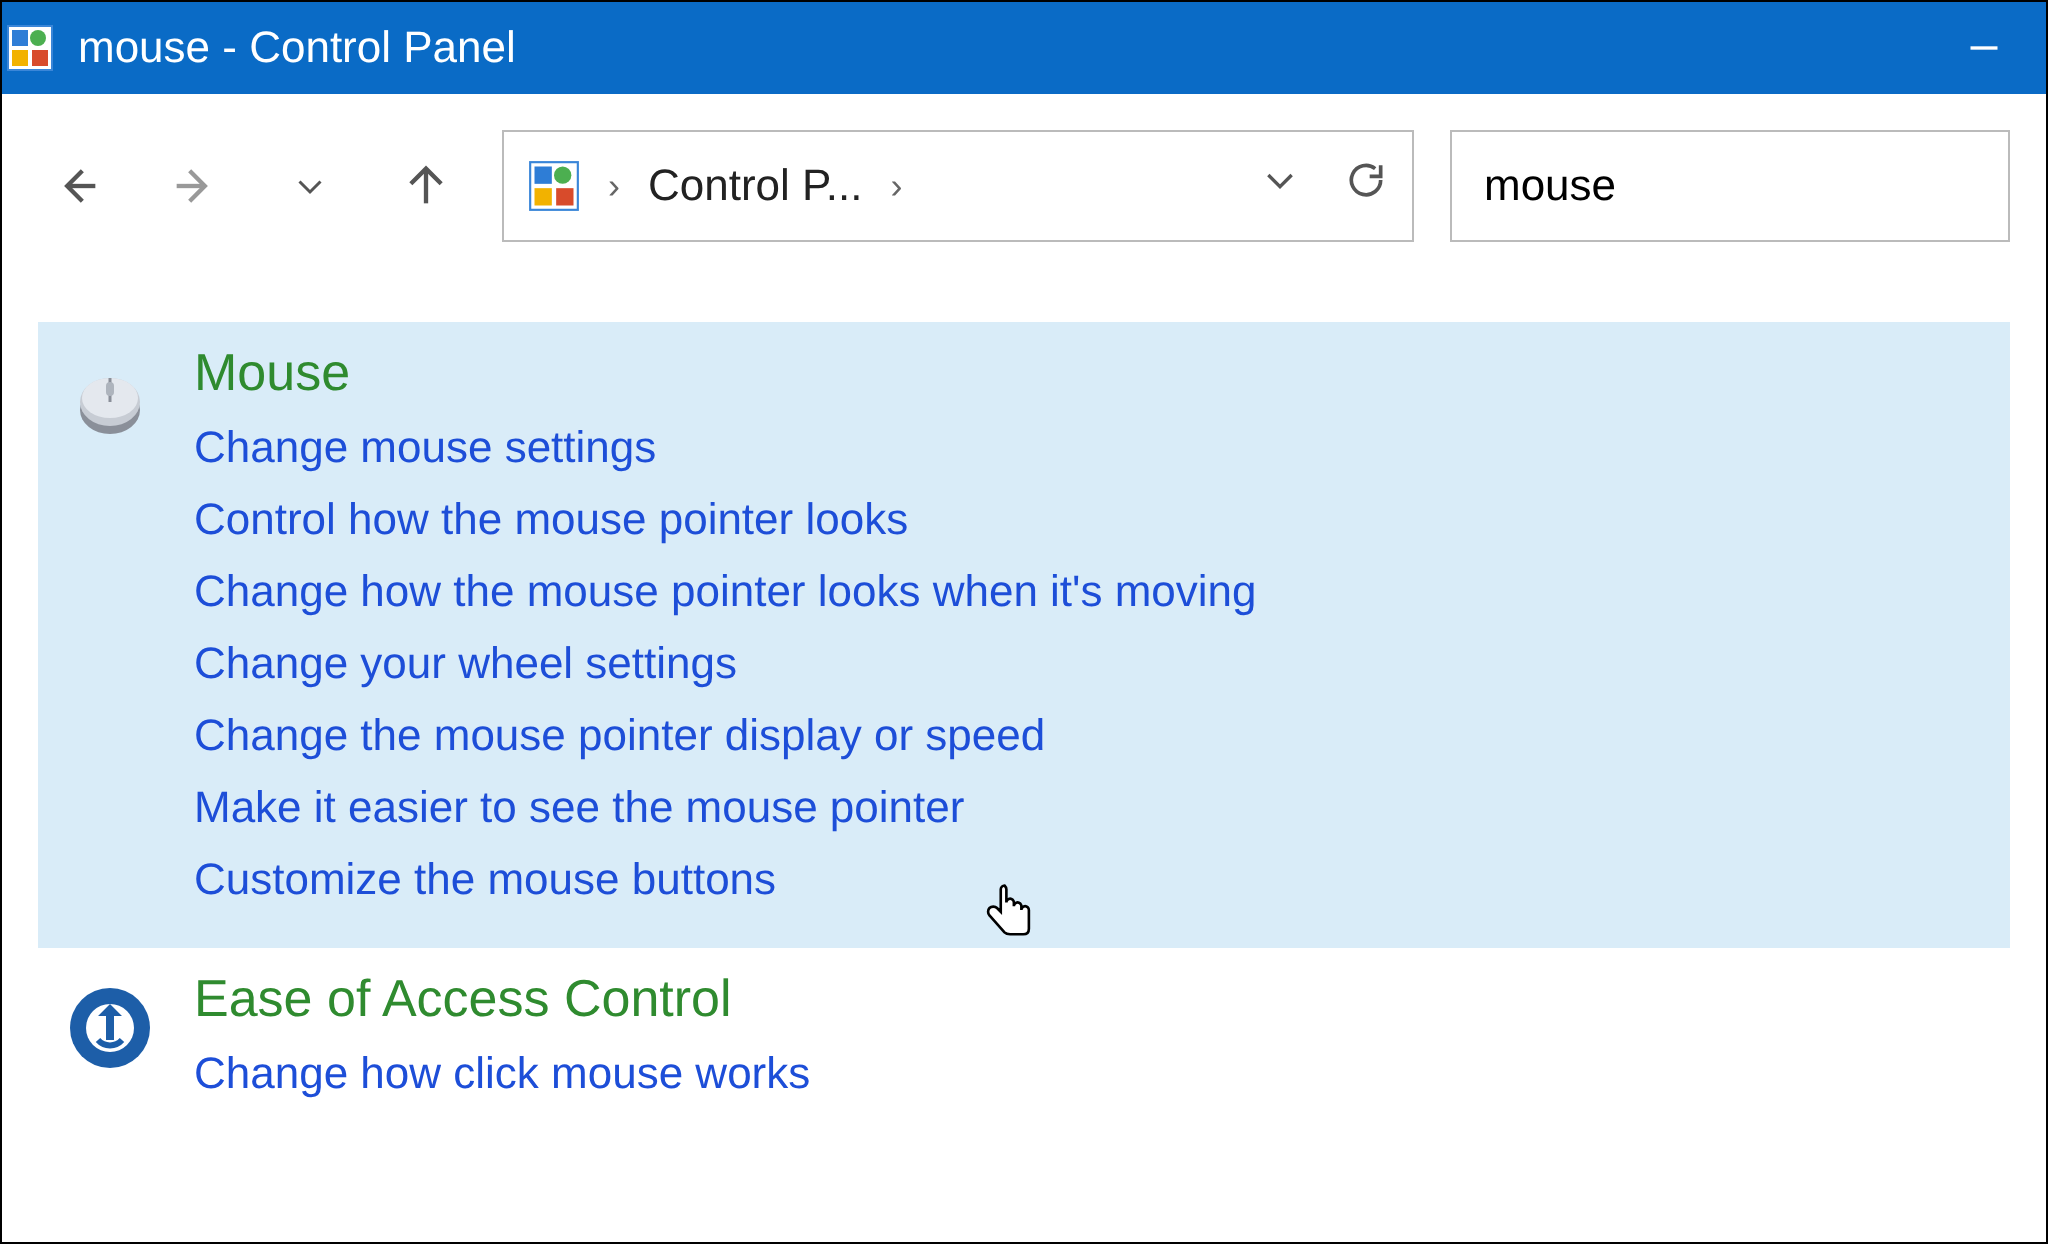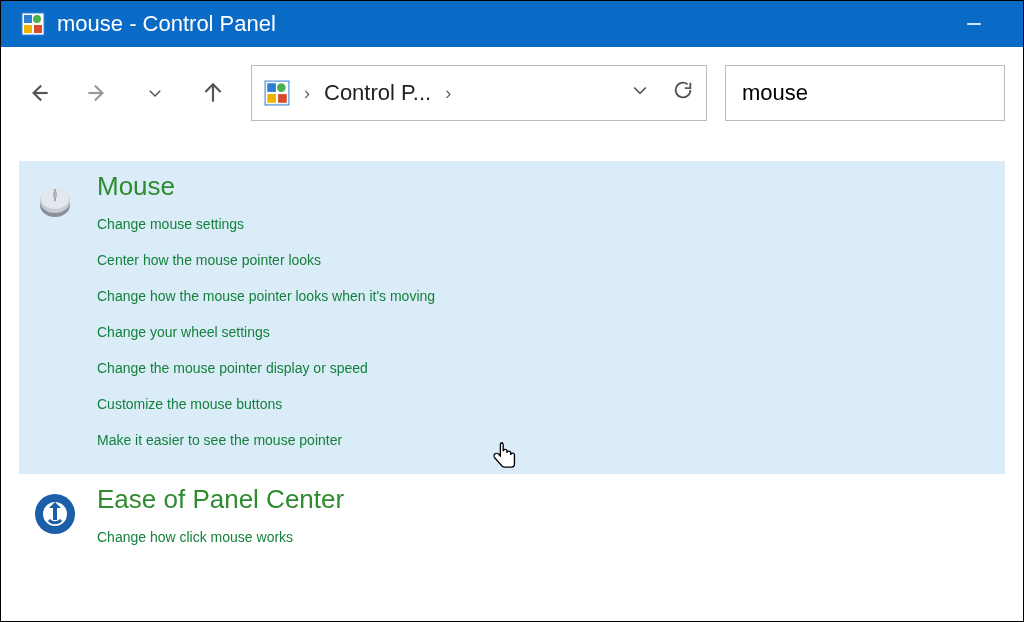--- a/index.html
+++ b/index.html
@@ -15,21 +15,21 @@
   }
 
   
   .titlebar {
     background: #0a6bc6;
     height: 46px;
     display: flex;
     align-items: center;
     color: #fff;
     font-size: 22px;
-    padding: 0 20px;
+    padding: 0 2px;
   }
   .titlebar .app-icon {
     width: 24px;
     height: 24px;
     margin-right: 12px;
     display: inline-flex;
   }
   .titlebar .title { flex: 1; }
   .titlebar .min-btn {
     width: 58px;
@@ -114,23 +114,23 @@
   }
   .result .body { flex: 1; }
   .result h2 {
     color: #2f8b2f;
     font-weight: 400;
     font-size: 26px;
     margin-bottom: 4px;
   }
   .links { display: flex; flex-direction: column; }
   .links a {
-    color: #15803d;
+    color: #1d4ed8;
     text-decoration: none;
-    font-size: 14px;
+    font-size: 22px;
     line-height: 36px;
     width: fit-content;
     cursor: pointer;
   }
   .links a.hovered { }
 
   
   .cursor {
     position: absolute;
     left: 490px;
@@ -230,41 +230,41 @@
         <ellipse cx="24" cy="24" rx="15" ry="12" fill="#c7ccd4"></ellipse>
         <ellipse cx="24" cy="22" rx="14" ry="10" fill="#e4e8ee"></ellipse>
         <line x1="24" y1="12" x2="24" y2="24" stroke="#8a8f99" stroke-width="1.5"></line>
         <rect x="22" y="14" width="4" height="7" rx="2" fill="#aeb4bd"></rect>
       </svg>
     </div>
     <div class="body">
       <h2>Mouse</h2>
       <div class="links">
         <a>Change mouse settings</a>
-        <a>Center how the mouse pointer looks</a>
+        <a>Control how the mouse pointer looks</a>
         <a>Change how the mouse pointer looks when it's moving</a>
         <a>Change your wheel settings</a>
         <a class="hovered">Change the mouse pointer display or speed</a>
+        <a>Make it easier to see the mouse pointer</a>
         <a>Customize the mouse buttons</a>
-        <a>Make it easier to see the mouse pointer</a>
       </div>
     </div>
   </div>
 
   <div class="result">
     <div class="cat-icon">
       <svg viewBox="0 0 48 48" width="48" height="48">
         <circle cx="24" cy="24" r="20" fill="#1d5ea8"></circle>
         <circle cx="24" cy="24" r="12" fill="#fff"></circle>
         <path d="M24 12 L30 18 L26 18 L26 30 L22 30 L22 18 L18 18 Z" fill="#1d5ea8"></path>
         <path d="M30 30 A8 8 0 0 1 18 30" fill="none" stroke="#1d5ea8" stroke-width="3"></path>
       </svg>
     </div>
     <div class="body">
-      <h2>Ease of Panel Center</h2>
+      <h2>Ease of Access Control</h2>
       <div class="links">
         <a>Change how click mouse works</a>
       </div>
     </div>
   </div>
 </div>
 
 <div class="cursor">
   <svg viewBox="0 0 32 32" width="30" height="30">
     <path d="M12 4c-1 0-2 1-2 2v12l-2-2c-1-1-3-1-4 0s-1 3 0 4l8 9c1 1 2 1 3 1h7c2 0 3-1 3-3v-10c0-1-1-2-2-2s-2 1-2 2v-2c0-1-1-2-2-2s-2 1-2 2v-2c0-1-1-2-2-2s-2 1-2 2V6c0-1-1-2-1-2z" fill="#fff" stroke="#000" stroke-width="1.4"></path>

